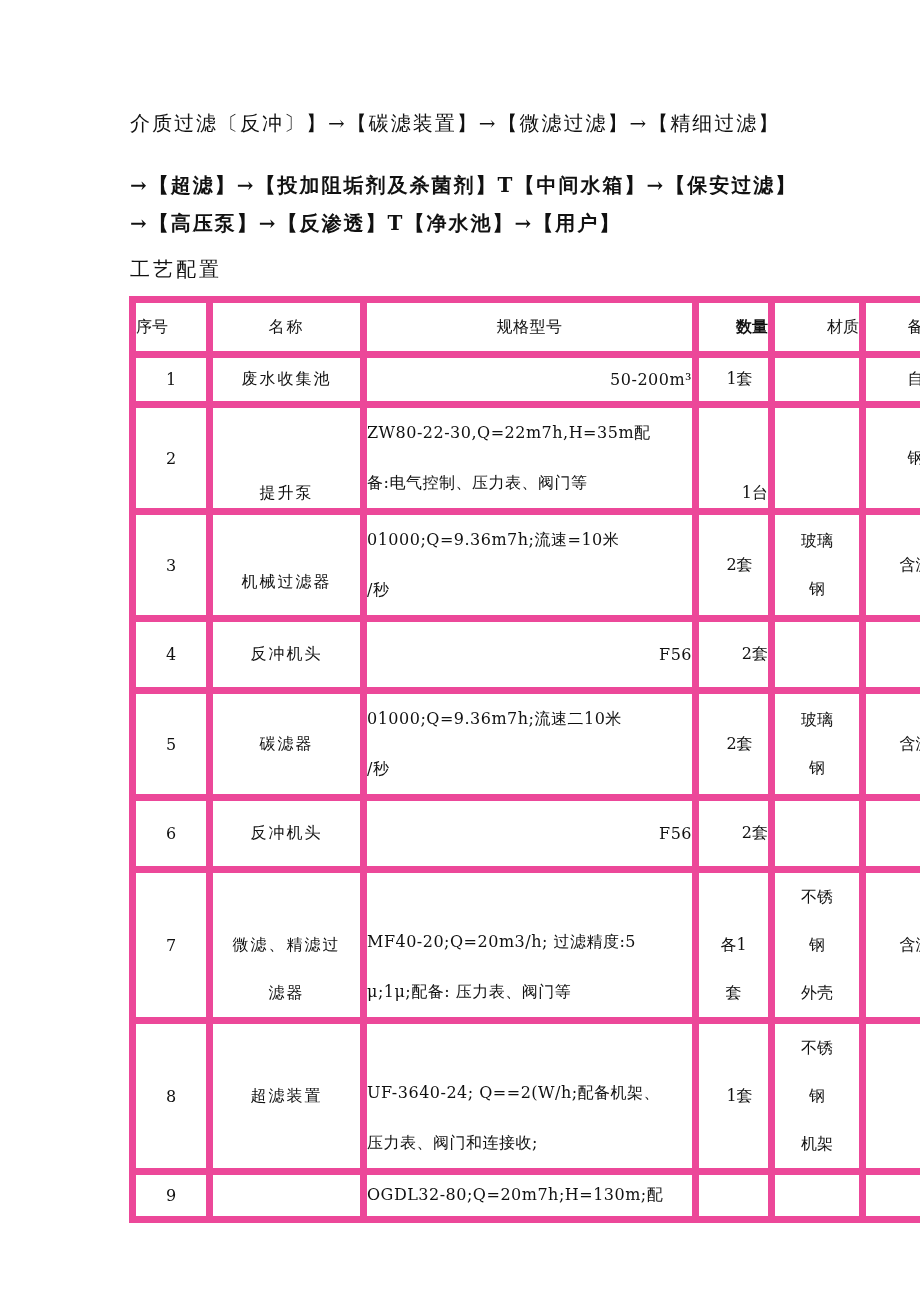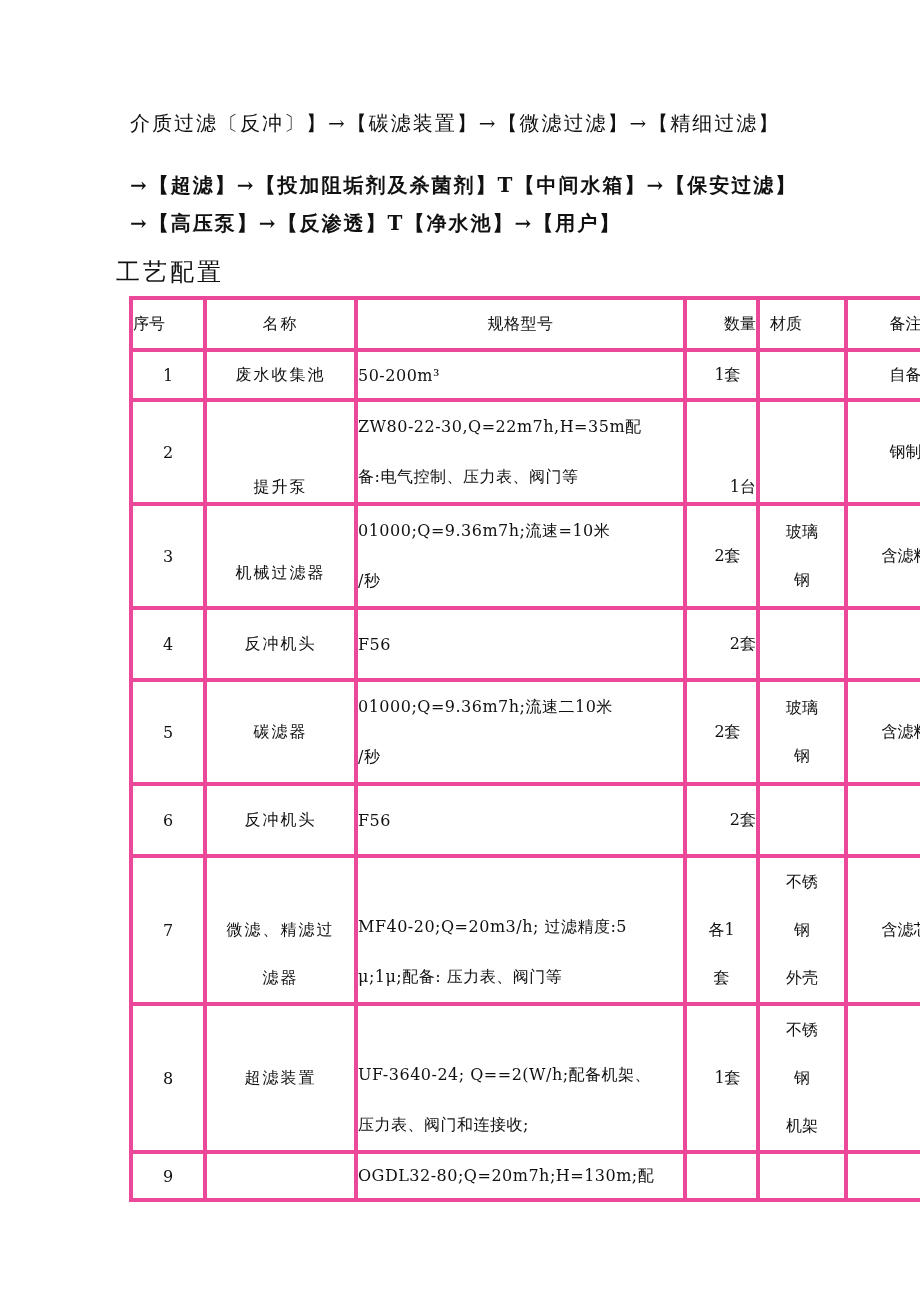--- a/index.html
+++ b/index.html
@@ -3,37 +3,37 @@
 <meta charset="utf-8">
 <style>
   html, body { margin: 0; padding: 0; background: #ffffff; }
   body { width: 920px; height: 1301px; position: relative; overflow: hidden;
          font-family: "DejaVu Serif", "Liberation Serif", serif; color: #111; }
   .flow-line { position: absolute; left: 130px; font-size: 20px; letter-spacing: 2px; white-space: nowrap; font-weight: bold; }
   .flow-line.first { font-weight: normal; }
   #flow1 { top: 110px; }
   #flow2 { top: 172px; }
   #flow3 { top: 210px; }
-  .section-title { position: absolute; left: 116px; top: 256px; font-size: 24px; letter-spacing: 3px; }
+  .section-title { position: absolute; left: 130px; top: 256px; font-size: 20px; letter-spacing: 3px; }
   table.config { position: absolute; left: 129px; top: 296px; border-collapse: collapse; table-layout: fixed; width: 800px; }
-  table.config td { border: 4px solid #ec4899; font-size: 16px; padding: 0; vertical-align: middle; overflow: hidden; }
+  table.config td { border: 7px solid #ec4899; font-size: 16px; padding: 0; vertical-align: middle; overflow: hidden; }
   table.config tr td:last-child { border-right: none; }
   .c-no { width: 70px; text-align: center; font-size: 18px; }
   .c-name { width: 147px; text-align: center; letter-spacing: 2px; }
   .c-spec { width: 325px; text-align: left; letter-spacing: 0.5px; font-size: 17px; }
   .c-qty { width: 69px; text-align: center; }
   .c-mat { width: 74px; text-align: center; }
   .c-note { width: 115px; text-align: center; }
   .hdr td { height: 48px; }
   .spec-lines div { line-height: 50px; white-space: nowrap; }
   .stack div { line-height: 48px; }
-  .center-big { text-align: left; font-size: 18px; }
+  .center-big { text-align: right; font-size: 18px; }
   .hdr .c-no { text-align: left; font-size: 16px; }
-  .hdr .c-qty { text-align: right; }
-  .hdr .c-mat { text-align: left; padding-left: 10px; }
+  .hdr .c-qty { text-align: right; font-weight: bold; }
+  .hdr .c-mat { text-align: right; padding-left: 10px; }
   .left { text-align: center; }
   .right { text-align: right !important; }
 </style>
 </head>
 <body>
 
 <div class="flow-line first" id="flow1">介质过滤〔反冲〕】→【碳滤装置】→【微滤过滤】→【精细过滤】</div>
 <div class="flow-line" id="flow2">→【超滤】→【投加阻垢剂及杀菌剂】T【中间水箱】→【保安过滤】</div>
 <div class="flow-line" id="flow3">→【高压泵】→【反渗透】T【净水池】→【用户】</div>
 

